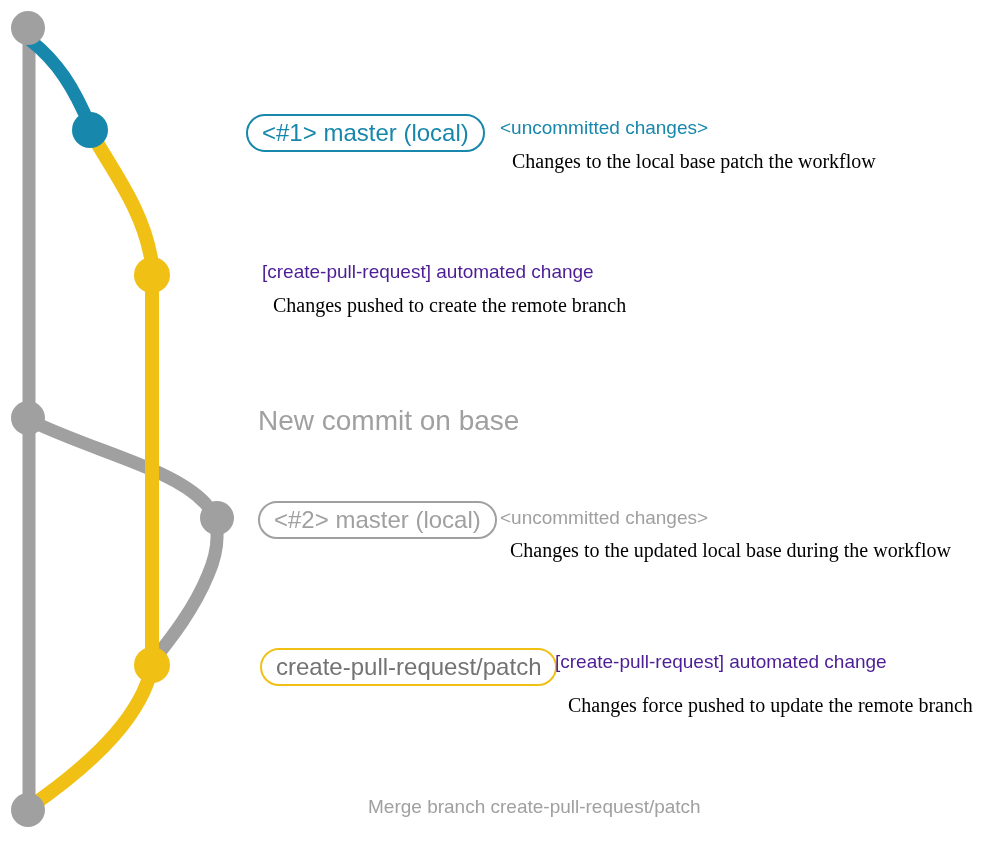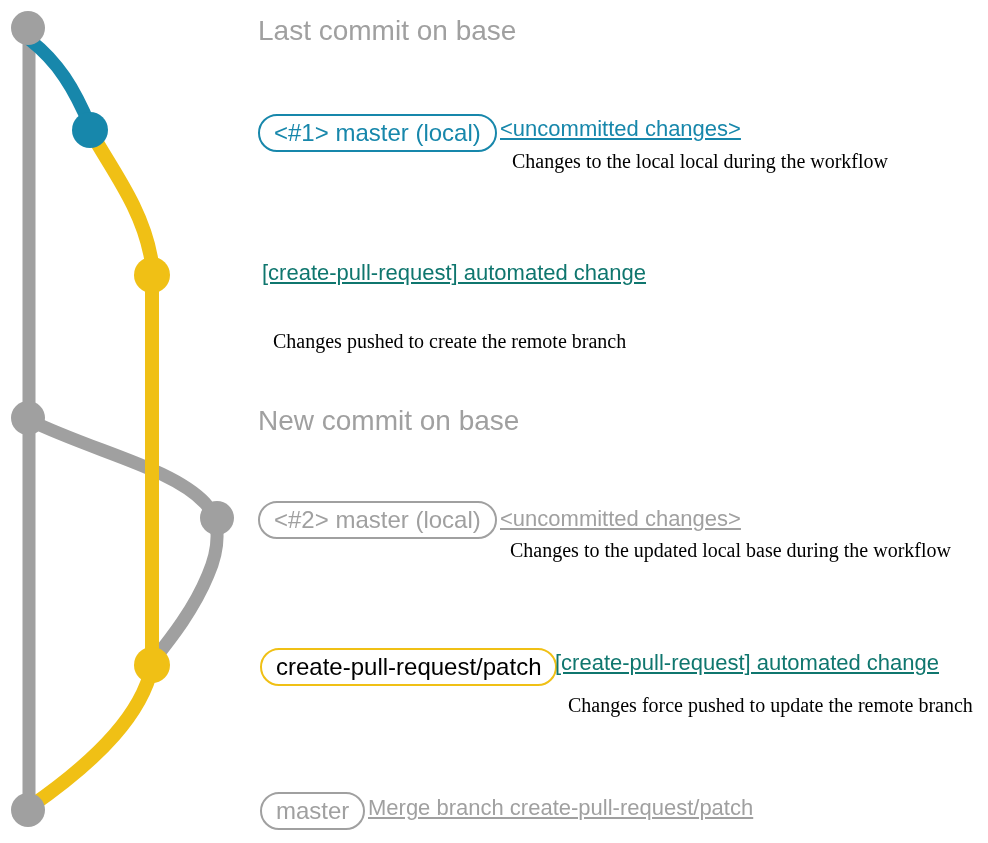--- a/index.html
+++ b/index.html
@@ -10,35 +10,35 @@
     overflow: hidden;
   }
   #canvas { position: absolute; inset: 0; }
   #graph-svg { position: absolute; left: 0; top: 0; }
 
   .abs { position: absolute; white-space: nowrap; }
 
   .heading {
     font-size: 28px; color: #a0a0a0; line-height: 1;
   }
-  .annotation { font-size: 22px; line-height: 1; text-decoration: underline; }
+  .annotation { font-size: 19px; line-height: 1; }
   .annotation.teal   { color: #1787ab; }
-  .annotation.yellow { color: #0f766e; }
+  .annotation.yellow { color: #4c1d95; }
   .annotation.gray   { color: #a0a0a0; }
 
   .badge {
     display: inline-block;
     font-size: 24px; line-height: 1.1;
     padding: 4px 14px;
     border: 2px solid;
     border-radius: 19px;
     background: #ffffff;
   }
   .badge.teal   { color: #1787ab; border-color: #1787ab; }
-  .badge.yellow { color: #000000; border-color: #f0c015; }
+  .badge.yellow { color: #737373; border-color: #f0c015; }
   .badge.gray   { color: #a0a0a0; border-color: #a0a0a0; }
 
   .description {
     font-family: "Liberation Serif", serif;
     font-size: 20px; color: #000000; line-height: 1.1;
   }
 </style>
 </head>
 <body>
 
@@ -60,35 +60,33 @@
 
     <circle cx="28" cy="28" r="17" fill="#a0a0a0"></circle>
     <circle cx="28" cy="418" r="17" fill="#a0a0a0"></circle>
     <circle cx="217" cy="518" r="17" fill="#a0a0a0"></circle>
     <circle cx="90" cy="130" r="18" fill="#1787ab"></circle>
     <circle cx="152" cy="275" r="18" fill="#f0c015"></circle>
     <circle cx="152" cy="665" r="18" fill="#f0c015"></circle>
     <circle cx="28" cy="810" r="17" fill="#a0a0a0"></circle>
   </svg>
 
-  <div class="abs heading" style="left:258px; top:17px;">Last commit on base</div>
 
-  <div class="abs badge teal" style="left:258px; top:114px;">&lt;#1&gt; master (local)</div>
+  <div class="abs badge teal" style="left:246px; top:114px;">&lt;#1&gt; master (local)</div>
   <div class="abs annotation teal" style="left:500px; top:118px;">&lt;uncommitted changes&gt;</div>
-  <div class="abs description" style="left:512px; top:150px;">Changes to the local local during the workflow</div>
+  <div class="abs description" style="left:512px; top:150px;">Changes to the local base patch the workflow</div>
 
   <div class="abs annotation yellow" style="left:262px; top:262px;">[create-pull-request] automated change</div>
-  <div class="abs description" style="left:273px; top:294px;margin-top:36px;">Changes pushed to create the remote branch</div>
+  <div class="abs description" style="left:273px; top:294px;">Changes pushed to create the remote branch</div>
 
   <div class="abs heading" style="left:258px; top:407px;">New commit on base</div>
 
   <div class="abs badge gray" style="left:258px; top:501px;">&lt;#2&gt; master (local)</div>
   <div class="abs annotation gray" style="left:500px; top:508px;">&lt;uncommitted changes&gt;</div>
   <div class="abs description" style="left:510px; top:539px;">Changes to the updated local base during the workflow</div>
 
   <div class="abs badge yellow" style="left:260px; top:648px;">create-pull-request/patch</div>
   <div class="abs annotation yellow" style="left:555px; top:652px;">[create-pull-request] automated change</div>
   <div class="abs description" style="left:568px; top:684px;margin-top:10px;">Changes force pushed to update the remote branch</div>
 
-  <div class="abs badge gray" style="left:260px; top:792px;">master</div>
   <div class="abs annotation gray" style="left:368px; top:797px;text-align:right;">Merge branch create-pull-request/patch</div>
 
 </div>
 
 </body></html>

